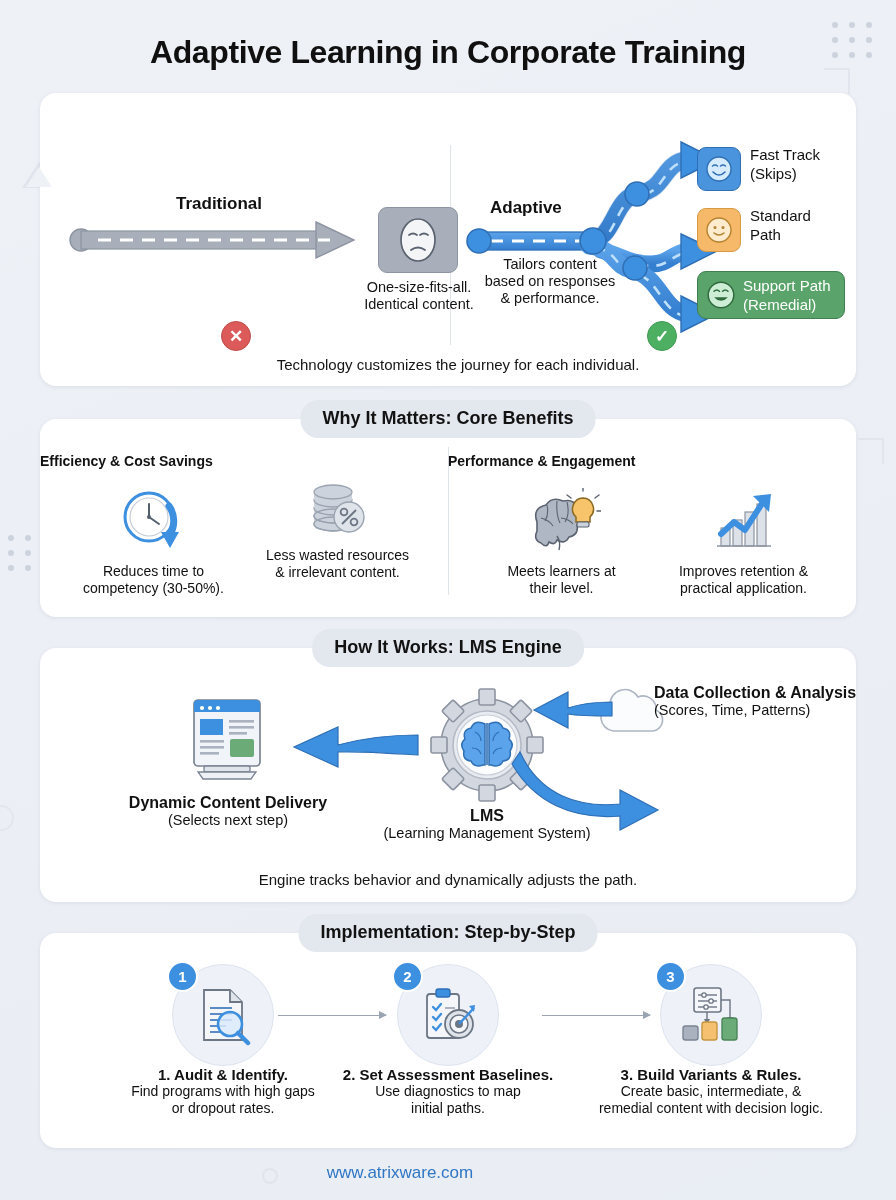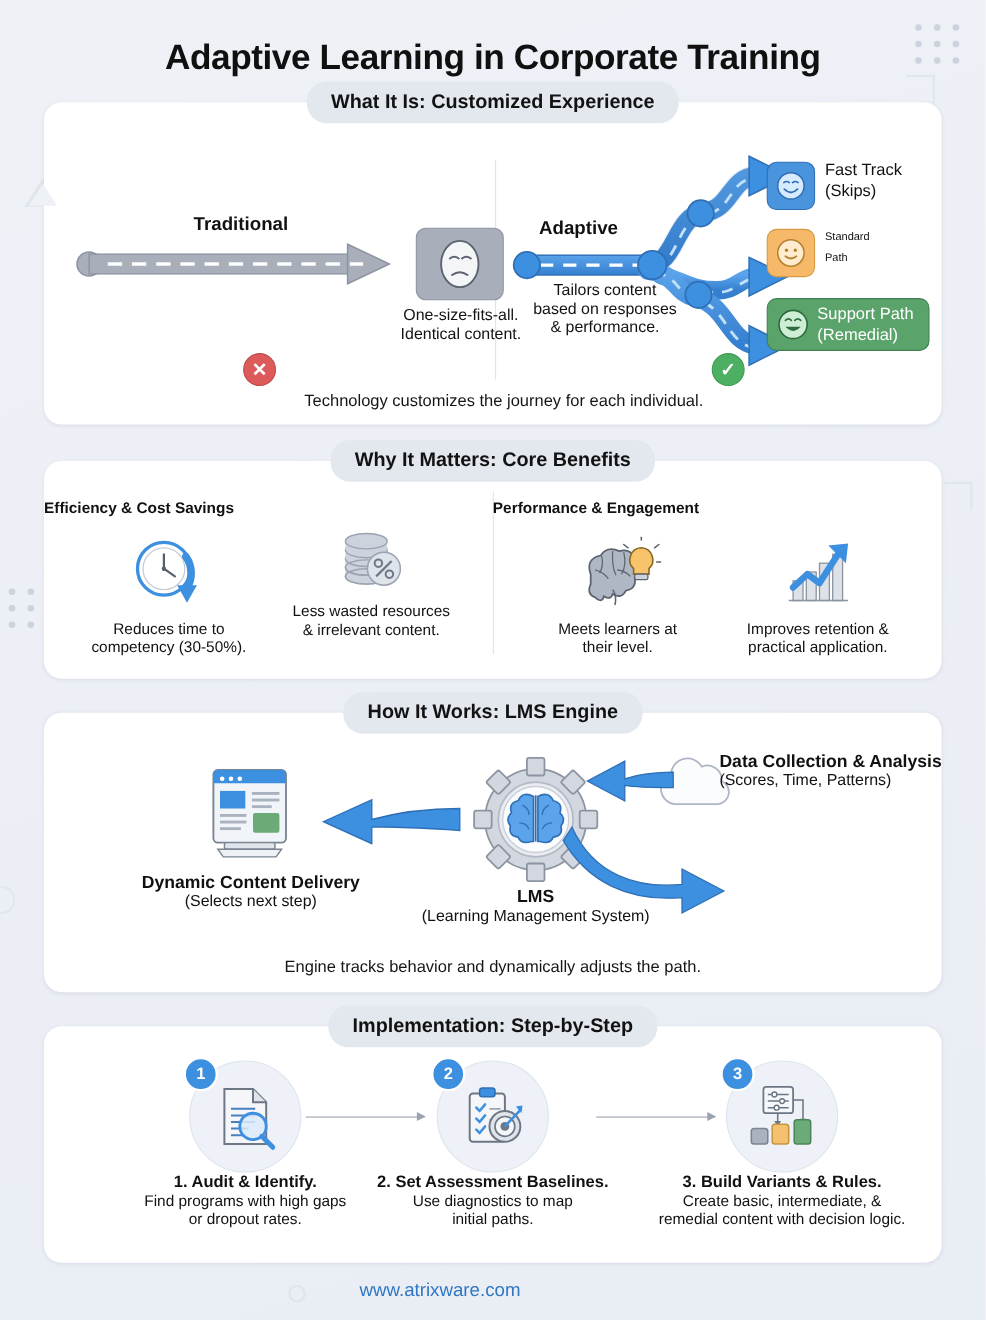--- a/index.html
+++ b/index.html
@@ -140,21 +140,20 @@
 <div class="deco tri" style="top:162px; left:22px;"></div>
 <div class="deco brk tr" style="top:68px; right:46px;"></div>
 <div class="deco brk rr" style="top:438px; right:12px;"></div>
 <div class="deco brk br" style="top:1122px; right:48px;"></div>
 <div class="deco halfc" style="top:805px; left:0px;"></div>
 <div class="deco ring" style="top:1168px; left:262px;"></div>
 
 <div class="page-title">Adaptive Learning in Corporate Training</div>
 
 <div class="card" id="card-what">
-  <div class="pill">What It Is: Customized Experience</div>
 
   <div class="divider-v" style="left:410px; top:52px; height:200px;"></div>
 
   <div class="trad-label" style="left:136px; top:101px;">Traditional</div>
 
   <svg width="300" height="40" style="position:absolute;left:28px;top:127px;">
     <circle cx="13" cy="20" r="11" fill="#a8afba" stroke="#8d94a1" stroke-width="1.4"></circle>
     <rect x="13" y="11" width="243" height="18" fill="#a8afba" stroke="#8d94a1" stroke-width="1.2"></rect>
     <polygon points="248,2 286,20 248,38" fill="#a8afba" stroke="#8d94a1" stroke-width="1.4"></polygon>
     <line x1="30" y1="20" x2="262" y2="20" stroke="#fff" stroke-width="3" stroke-dasharray="13 9"></line>
@@ -230,21 +229,21 @@
   </div>
 
   <div class="facebox" style="left:657px; top:115px; width:44px; height:44px; background:#f5b969; border:1.5px solid #d79a42;">
     <svg width="30" height="30" viewBox="0 0 30 30">
       <circle cx="15" cy="15" r="12" fill="#ffeccf" stroke="#b5832f" stroke-width="1.4"></circle>
       <circle cx="11" cy="12.5" r="1.5" fill="#b5832f"></circle>
       <circle cx="19" cy="12.5" r="1.5" fill="#b5832f"></circle>
       <path d="M10 18 q5 4 10 0" stroke="#b5832f" stroke-width="1.6" fill="none" stroke-linecap="round"></path>
     </svg>
   </div>
-  <div style="position:absolute; left:710px; top:113px; font-size:10px; line-height:19px;">
+  <div style="position:absolute; left:710px; top:113px; font-size:15px; line-height:19px;">
     <div>Standard</div>
     <div>Path</div>
   </div>
 
   <div style="position:absolute; left:657px; top:178px; width:148px; height:48px;
               background:#5aa36a; border:1.5px solid #3f7f50; border-radius:9px;
               display:flex; align-items:center; padding-left:7px;">
     <svg width="32" height="32" viewBox="0 0 30 30" style="flex:none;">
       <circle cx="15" cy="15" r="12" fill="#cdeed4" stroke="#2f6b3e" stroke-width="1.4"></circle>
       <path d="M8.5 11.5 q2.5 -2.5 5 0" stroke="#2f6b3e" stroke-width="1.5" fill="none" stroke-linecap="round"></path>

